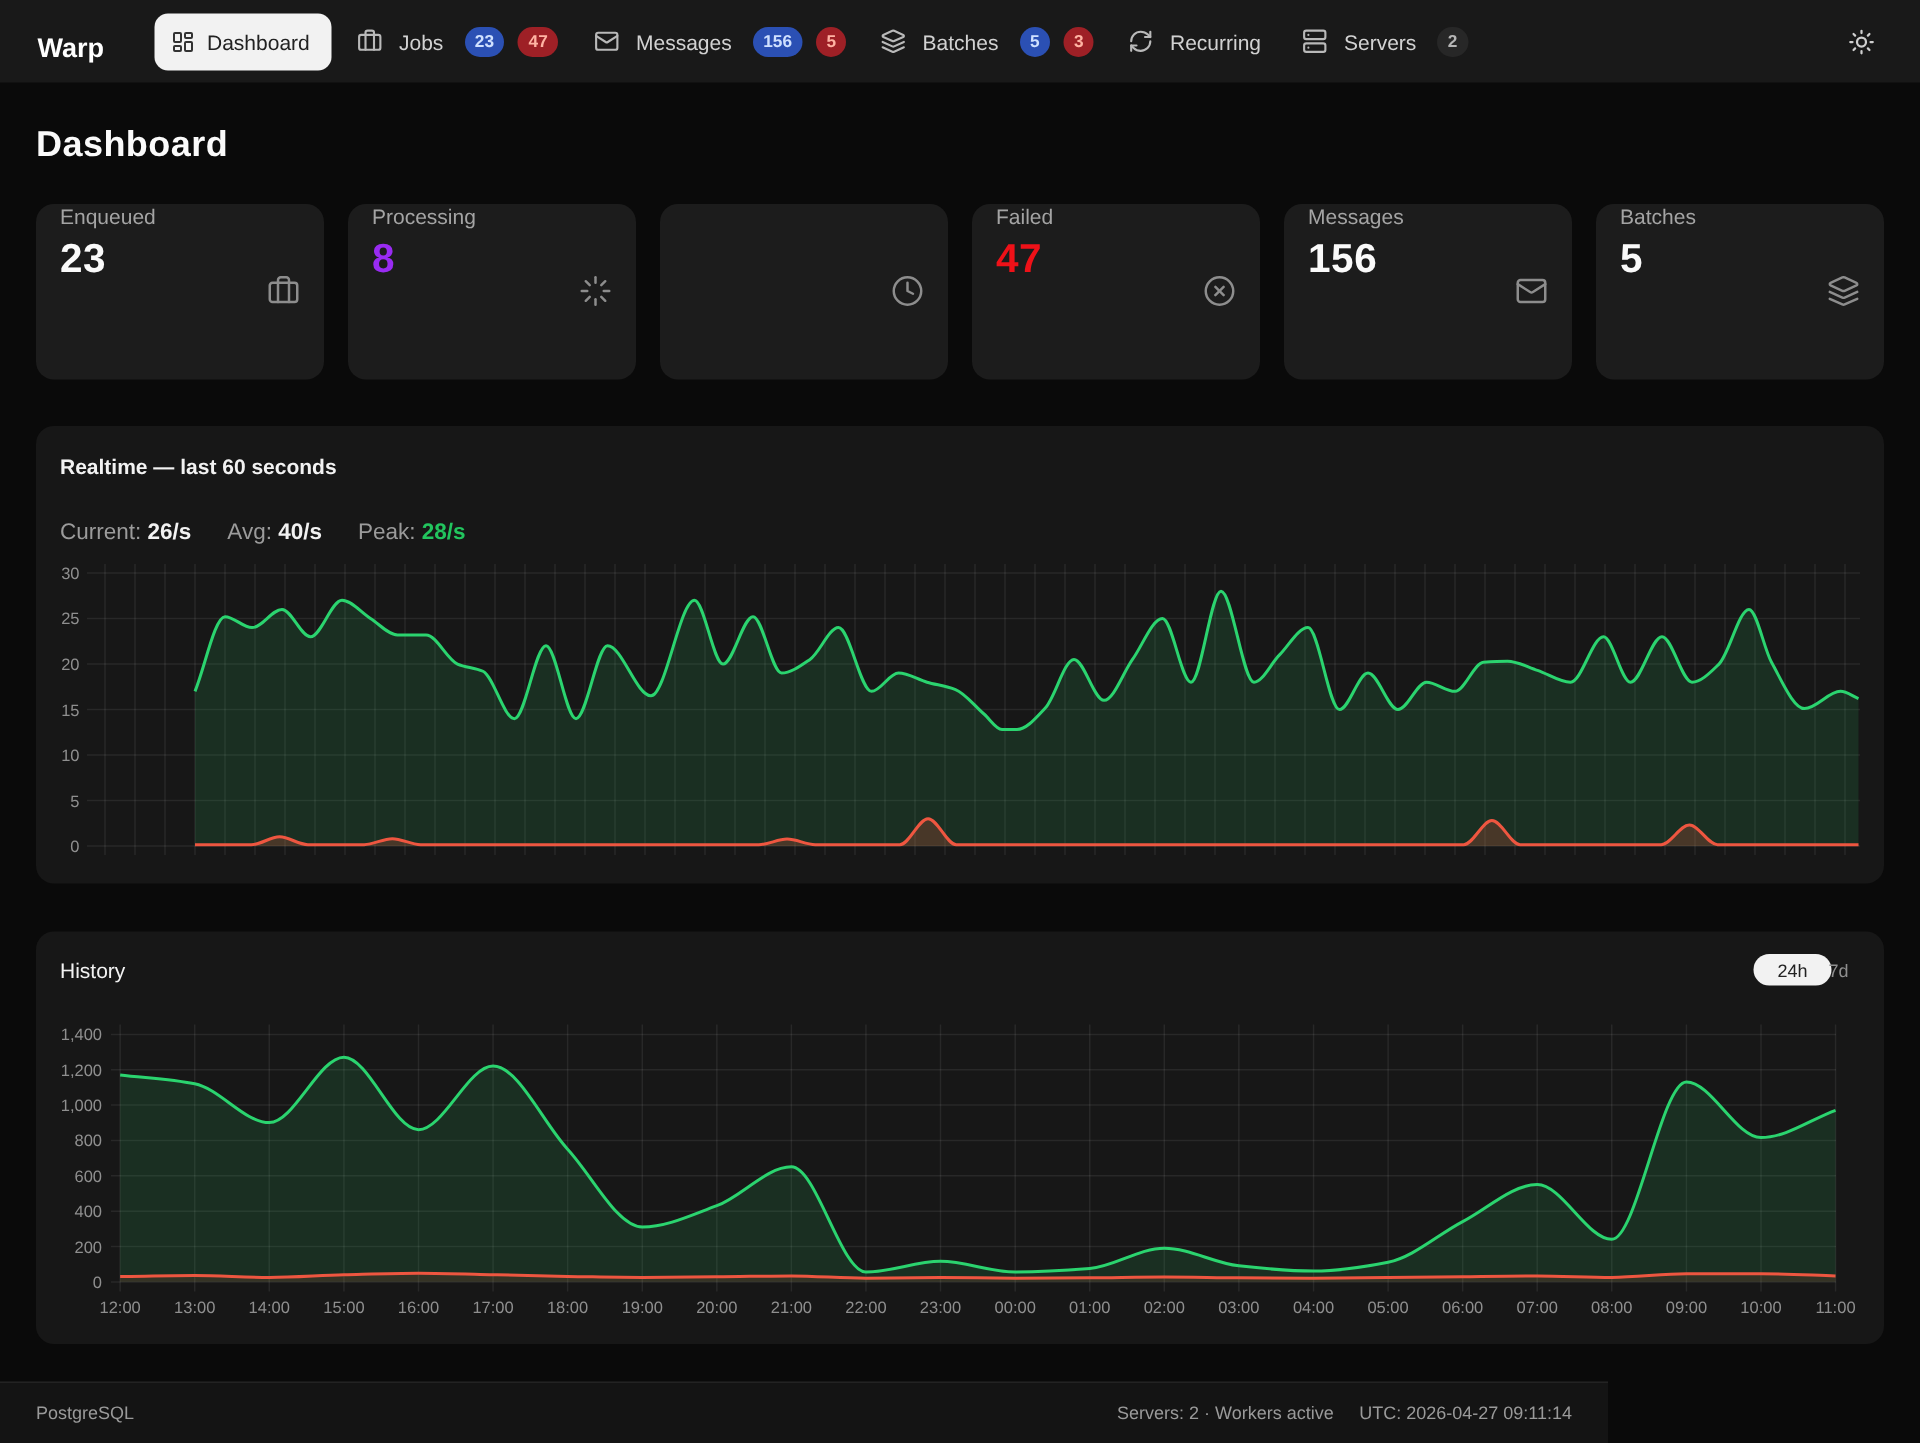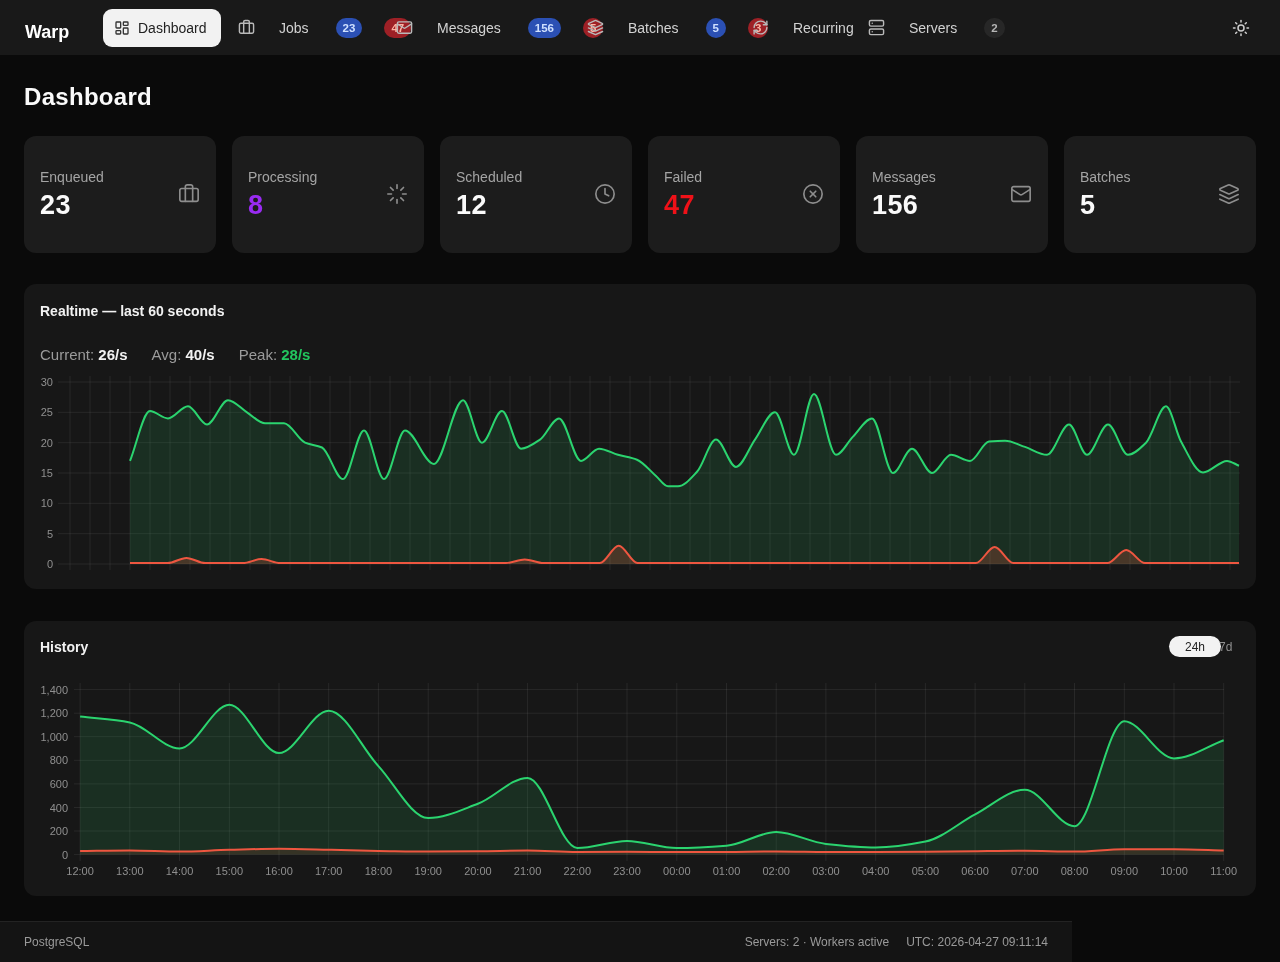--- a/index.html
+++ b/index.html
@@ -2,31 +2,31 @@
 <html><head>
 <meta charset="utf-8">
 <style>
   * { margin:0; padding:0; box-sizing:border-box; }
   html,body { width:1280px; height:962px; background:#0a0a0a; font-family:"Liberation Sans", sans-serif; overflow:hidden; }
   .abs { position:absolute; }
   #page { position:relative; width:1280px; height:962px; background:#0a0a0a; }
 
   
   #nav { position:absolute; left:0; top:0; width:1280px; height:55px; background:#191919; }
-  .navitem { position:absolute; top:0; height:55px; display:flex; align-items:center; gap:24px; color:#d2d2d2; font-size:14px; }
+  .navitem { position:absolute; top:0; height:55px; display:flex; align-items:center; gap:11px; color:#d2d2d2; font-size:14px; }
   .badge { height:20px; border-radius:10px; display:flex; align-items:center; justify-content:center; font-size:11.5px; font-weight:bold; padding:0 7px; }
   .b-blue { background:#2b50b4; color:#cfe0ff; }
   .b-red  { background:#9e2026; color:#ffb3a3; }
   .b-gray { background:#272727; color:#b5b5b5; }
   svg.ic { display:block; }
 
   
   .card { position:absolute; background:#1c1c1c; border-radius:12px; }
   .stat { left:0; top:136px; width:192px; height:117px; }
-  .stat .inner { position:absolute; left:16px; top:0; height:117px; display:flex; flex-direction:column; justify-content:center; gap:5px; }
+  .stat .inner { position:absolute; left:16px; top:0; height:117px; display:flex; flex-direction:column; justify-content:flex-start; gap:5px; }
   .stat .lab { font-size:14px; color:#a4a4a4; }
   .stat .val { font-size:27px; font-weight:bold; color:#fafafa; letter-spacing:0.4px; }
   .stat .sic { position:absolute; right:16px; top:47px; color:#8d8d8d; }
 
   .chartcard { position:absolute; left:24px; width:1232px; background:#171717; border-radius:12px; }
 
   
   #footer { position:absolute; left:0; top:921px; width:1072px; height:41px; background:#141414; border-top:1px solid #232323; color:#9a9a9a; font-size:12px; }
 </style>
 </head>
@@ -132,24 +132,20 @@
           <path d="M18 12h4"></path>
           <path d="m16.2 16.2 2.9 2.9"></path>
           <path d="M12 18v4"></path>
           <path d="m4.9 19.1 2.9-2.9"></path>
           <path d="M2 12h4"></path>
           <path d="m4.9 4.9 2.9 2.9"></path>
         </svg>
       </div>
   </div>
   <div class="card stat" style="left:440px;">
-    <div class="inner">
-        <div class="lab">Scheduled</div>
-        <div class="val">12</div>
-      </div>
     <div class="sic">
         <svg class="ic" width="22" height="22" viewBox="0 0 24 24" fill="none" stroke="currentColor" stroke-width="1.8" stroke-linecap="round" stroke-linejoin="round">
           <circle cx="12" cy="12" r="10"></circle>
           <polyline points="12 6 12 12 16 14"></polyline>
         </svg>
       </div>
   </div>
   <div class="card stat" style="left:648px;">
     <div class="inner">
         <div class="lab">Failed</div>
@@ -249,21 +245,21 @@
         <text x="925.4" y="875">05:00</text>
         <text x="975.1" y="875">06:00</text>
         <text x="1024.8" y="875">07:00</text>
         <text x="1074.5" y="875">08:00</text>
         <text x="1124.3" y="875">09:00</text>
         <text x="1174.0" y="875">10:00</text>
         <text x="1223.7" y="875">11:00</text>
       </g>
   </svg>
 
-  <div class="abs" style="left:40px; top:639px; color:#f2f2f2; font-size:14px; font-weight:bold;">History</div>
+  <div class="abs" style="left:40px; top:639px; color:#f2f2f2; font-size:14px; font-weight:normal;">History</div>
   <div class="abs" style="left:1169px; top:636px; width:52px; height:21px; background:#f2f2f2; border-radius:11px; color:#222; font-size:12px; display:flex; align-items:center; justify-content:center;">24h</div>
   <div class="abs" style="left:1219px; top:636px; height:21px; display:flex; align-items:center; color:#8f8f8f; font-size:12px;">7d</div>
 
   <div id="footer">
     <div class="abs" style="left:24px; top:13px;">PostgreSQL</div>
     <div class="abs" style="right:24px; top:13px; display:flex; gap:17px;">
         <span>Servers: 2 · Workers active</span>
         <span>UTC: 2026-04-27 09:11:14</span>
       </div>
   </div>

